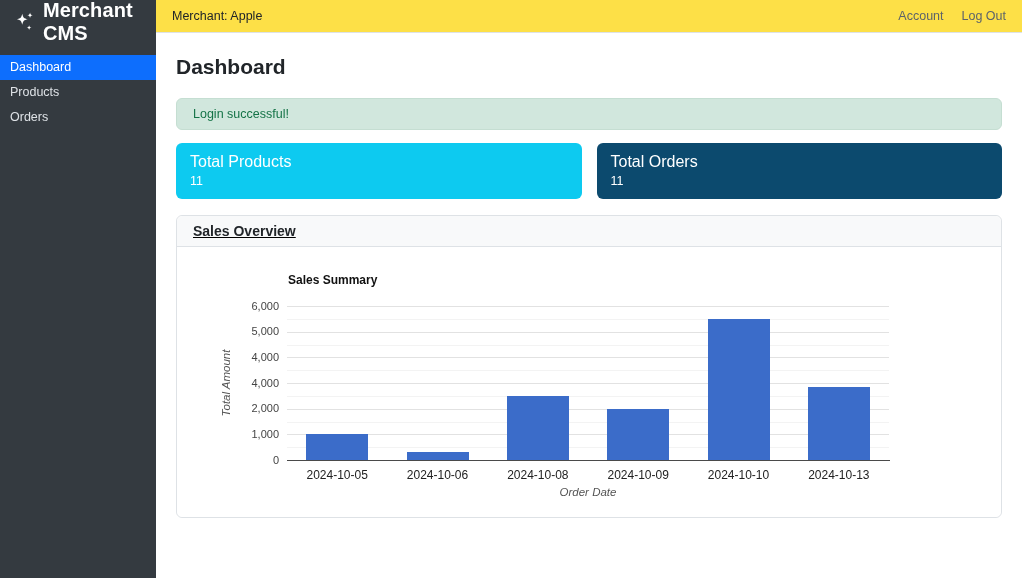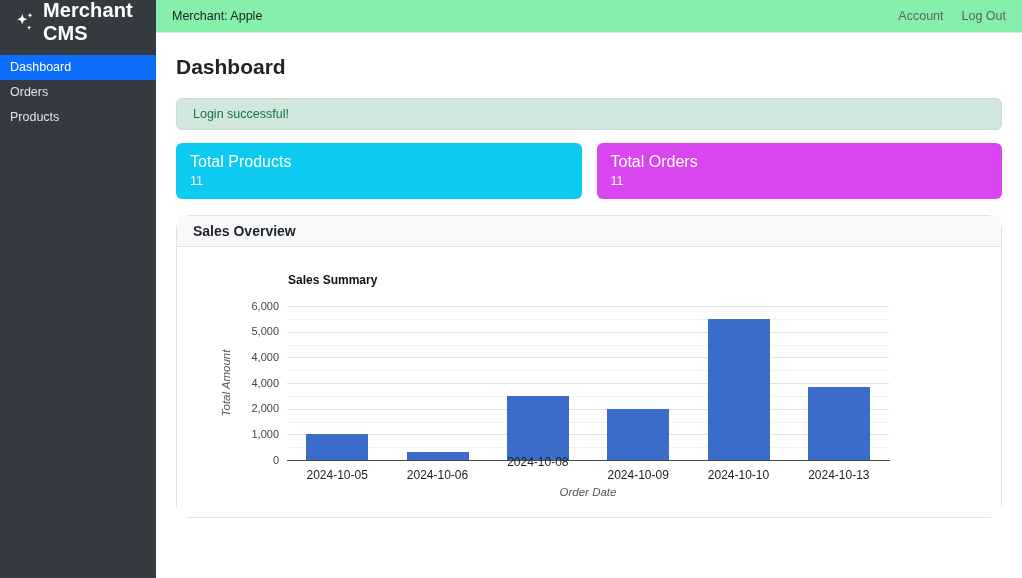--- a/index.html
+++ b/index.html
@@ -10,38 +10,38 @@
   
   .sidebar { width: 156px; min-width: 156px; background: #343a40; color: #fff; }
   .logo { display: flex; align-items: center; gap: 7px; height: 44px; padding: 0 14px; }
   .logo-text { font-size: 20px; font-weight: 700; color: #fff; letter-spacing: .1px; }
   .nav { margin-top: 11px; }
   .nav-item { padding: 5px 10px; font-size: 12.5px; color: #dee2e6; cursor: pointer; line-height: 15px; }
   .nav-item.active { background: #0d6efd; color: #fff; }
 
   
   .content { flex: 1; display: flex; flex-direction: column; background: #fff; }
-  .topbar { height: 33px; min-height: 33px; background: #86efac; border-bottom: 1px solid #dee2e6;
+  .topbar { height: 33px; min-height: 33px; background: #fde047; border-bottom: 1px solid #dee2e6;
             display: flex; align-items: center; justify-content: space-between; padding: 0 16px; }
   .merchant { font-size: 12.5px; color: #212529; }
   .topbar-links { display: flex; gap: 18px; }
   .topbar-link { font-size: 12.5px; color: #5c636a; cursor: pointer; text-decoration: none; }
 
   .main { padding: 13px 20px 0 20px; }
   .page-title { font-size: 21px; font-weight: 700; color: #212529; margin: 9px 0 19px; }
 
   .alert { background: #d1e7dd; border: 1px solid #c5ded2; color: #157347; border-radius: 6px;
            padding: 8px 16px; font-size: 12.5px; margin-bottom: 13px; }
 
   .cards { display: flex; gap: 15px; margin-bottom: 16px; }
   .card { flex: 1; border-radius: 6px; padding: 9px 14px; color: #fff; height: 56px; }
   .card-title { font-size: 16px; font-weight: 500; line-height: 19px; }
   .card-value { font-size: 12.5px; margin-top: 3px; }
 
-  .panel { border: 1px solid #dee2e6; border-radius: 14px; }
+  .panel { border: 1px solid #dee2e6; border-radius: 6px; text-decoration: underline; }
   .panel-header { background: #f8f9fa; border-bottom: 1px solid #dee2e6; padding: 7px 16px;
                   font-size: 14px; font-weight: 600; color: #212529; border-radius: 6px 6px 0 0; }
   .panel-body { position: relative; height: 270px; border-radius: 0 0 6px 6px; background: #fff; }
 
   
   .chart-title { position: absolute; left: 111px; top: 26px; font-size: 12px; font-weight: 700; color: #111; }
   .gridline { position: absolute; left: 110px; width: 602px; height: 1px; background: #e2e2e2; }
   .gridline.minor { background: #f3f3f3; }
   .axis-line { position: absolute; left: 110px; top: 213px; width: 603px; height: 1px; background: #4a4a4a; }
   .ytick { position: absolute; left: 34px; width: 68px; text-align: right; font-size: 11px; color: #444; }
@@ -62,22 +62,22 @@
         <svg width="22" height="22" viewBox="0 0 24 24" fill="#ffffff" xmlns="http://www.w3.org/2000/svg">
           <path d="M9 3 C9.9 7.2 10.8 8.1 15 9 C10.8 9.9 9.9 10.8 9 15 C8.1 10.8 7.2 9.9 3 9 C7.2 8.1 8.1 7.2 9 3 Z"></path>
           <path d="M17.5 1.5 C17.9 3.5 18.5 4.1 20.5 4.5 C18.5 4.9 17.9 5.5 17.5 7.5 C17.1 5.5 16.5 4.9 14.5 4.5 C16.5 4.1 17.1 3.5 17.5 1.5 Z"></path>
           <path d="M16.5 15.5 C16.85 17.2 17.4 17.75 19.1 18.1 C17.4 18.45 16.85 19 16.5 20.7 C16.15 19 15.6 18.45 13.9 18.1 C15.6 17.75 16.15 17.2 16.5 15.5 Z"></path>
         </svg>
       </span>
       <span class="logo-text">Merchant CMS</span>
     </div>
     <div class="nav">
       <div class="nav-item active">Dashboard</div>
+      <div class="nav-item">Products</div>
       <div class="nav-item">Orders</div>
-      <div class="nav-item">Products</div>
     </div>
   </div>
 
   <div class="content">
 
     <div class="topbar">
       <span class="merchant">Merchant: Apple</span>
       <span class="topbar-links">
         <a class="topbar-link">Account</a>
         <a class="topbar-link">Log Out</a>
@@ -87,21 +87,21 @@
     <div class="main">
       <div class="page-title">Dashboard</div>
 
       <div class="alert">Login successful!</div>
 
       <div class="cards">
         <div class="card" style="background: rgb(13, 202, 240);">
           <div class="card-title">Total Products</div>
           <div class="card-value">11</div>
         </div>
-        <div class="card" style="background: #d946ef;">
+        <div class="card" style="background: #0c4a6e;">
           <div class="card-title">Total Orders</div>
           <div class="card-value">11</div>
         </div>
       </div>
 
       <div class="panel">
         <div class="panel-header">Sales Overview</div>
         <div class="panel-body">
           <div class="chart-title">Sales Summary</div>
           <div class="axis-label ylabel">Total Amount</div>
@@ -124,21 +124,21 @@
             <div class="ytick" style="top: 155.167px;">2,000</div>
             <div class="ytick" style="top: 129.5px;">4,000</div>
             <div class="ytick" style="top: 103.833px;">4,000</div>
             <div class="ytick" style="top: 78.1667px;">5,000</div>
             <div class="ytick" style="top: 52.5px;">6,000</div>
             <div class="bar" style="left: 129.167px; top: 187.333px; height: 25.6667px; background: rgb(59, 108, 201);"></div>
             <div class="xtick" style="left: 110px; width: 100.333px; top: 221px;">2024-10-05</div>
             <div class="bar" style="left: 229.5px; top: 205.3px; height: 7.7px; background: rgb(59, 108, 201);"></div>
             <div class="xtick" style="left: 210.333px; width: 100.333px; top: 221px;">2024-10-06</div>
             <div class="bar" style="left: 329.833px; top: 149.347px; height: 63.6533px; background: rgb(59, 108, 201);"></div>
-            <div class="xtick" style="left: 310.667px; width: 100.333px; top: 208px;">2024-10-08</div>
+            <div class="xtick" style="left: 310.667px; width: 100.333px; top: 221px;">2024-10-08</div>
             <div class="bar" style="left: 430.167px; top: 161.667px; height: 51.3333px; background: rgb(59, 108, 201);"></div>
             <div class="xtick" style="left: 411px; width: 100.333px; top: 221px;">2024-10-09</div>
             <div class="bar" style="left: 530.5px; top: 71.8333px; height: 141.167px; background: rgb(59, 108, 201);"></div>
             <div class="xtick" style="left: 511.333px; width: 100.333px; top: 221px;">2024-10-10</div>
             <div class="bar" style="left: 630.833px; top: 140.363px; height: 72.6367px; background: rgb(59, 108, 201);"></div>
             <div class="xtick" style="left: 611.667px; width: 100.333px; top: 221px;">2024-10-13</div>
           </div>
       </div>
     </div>
 

